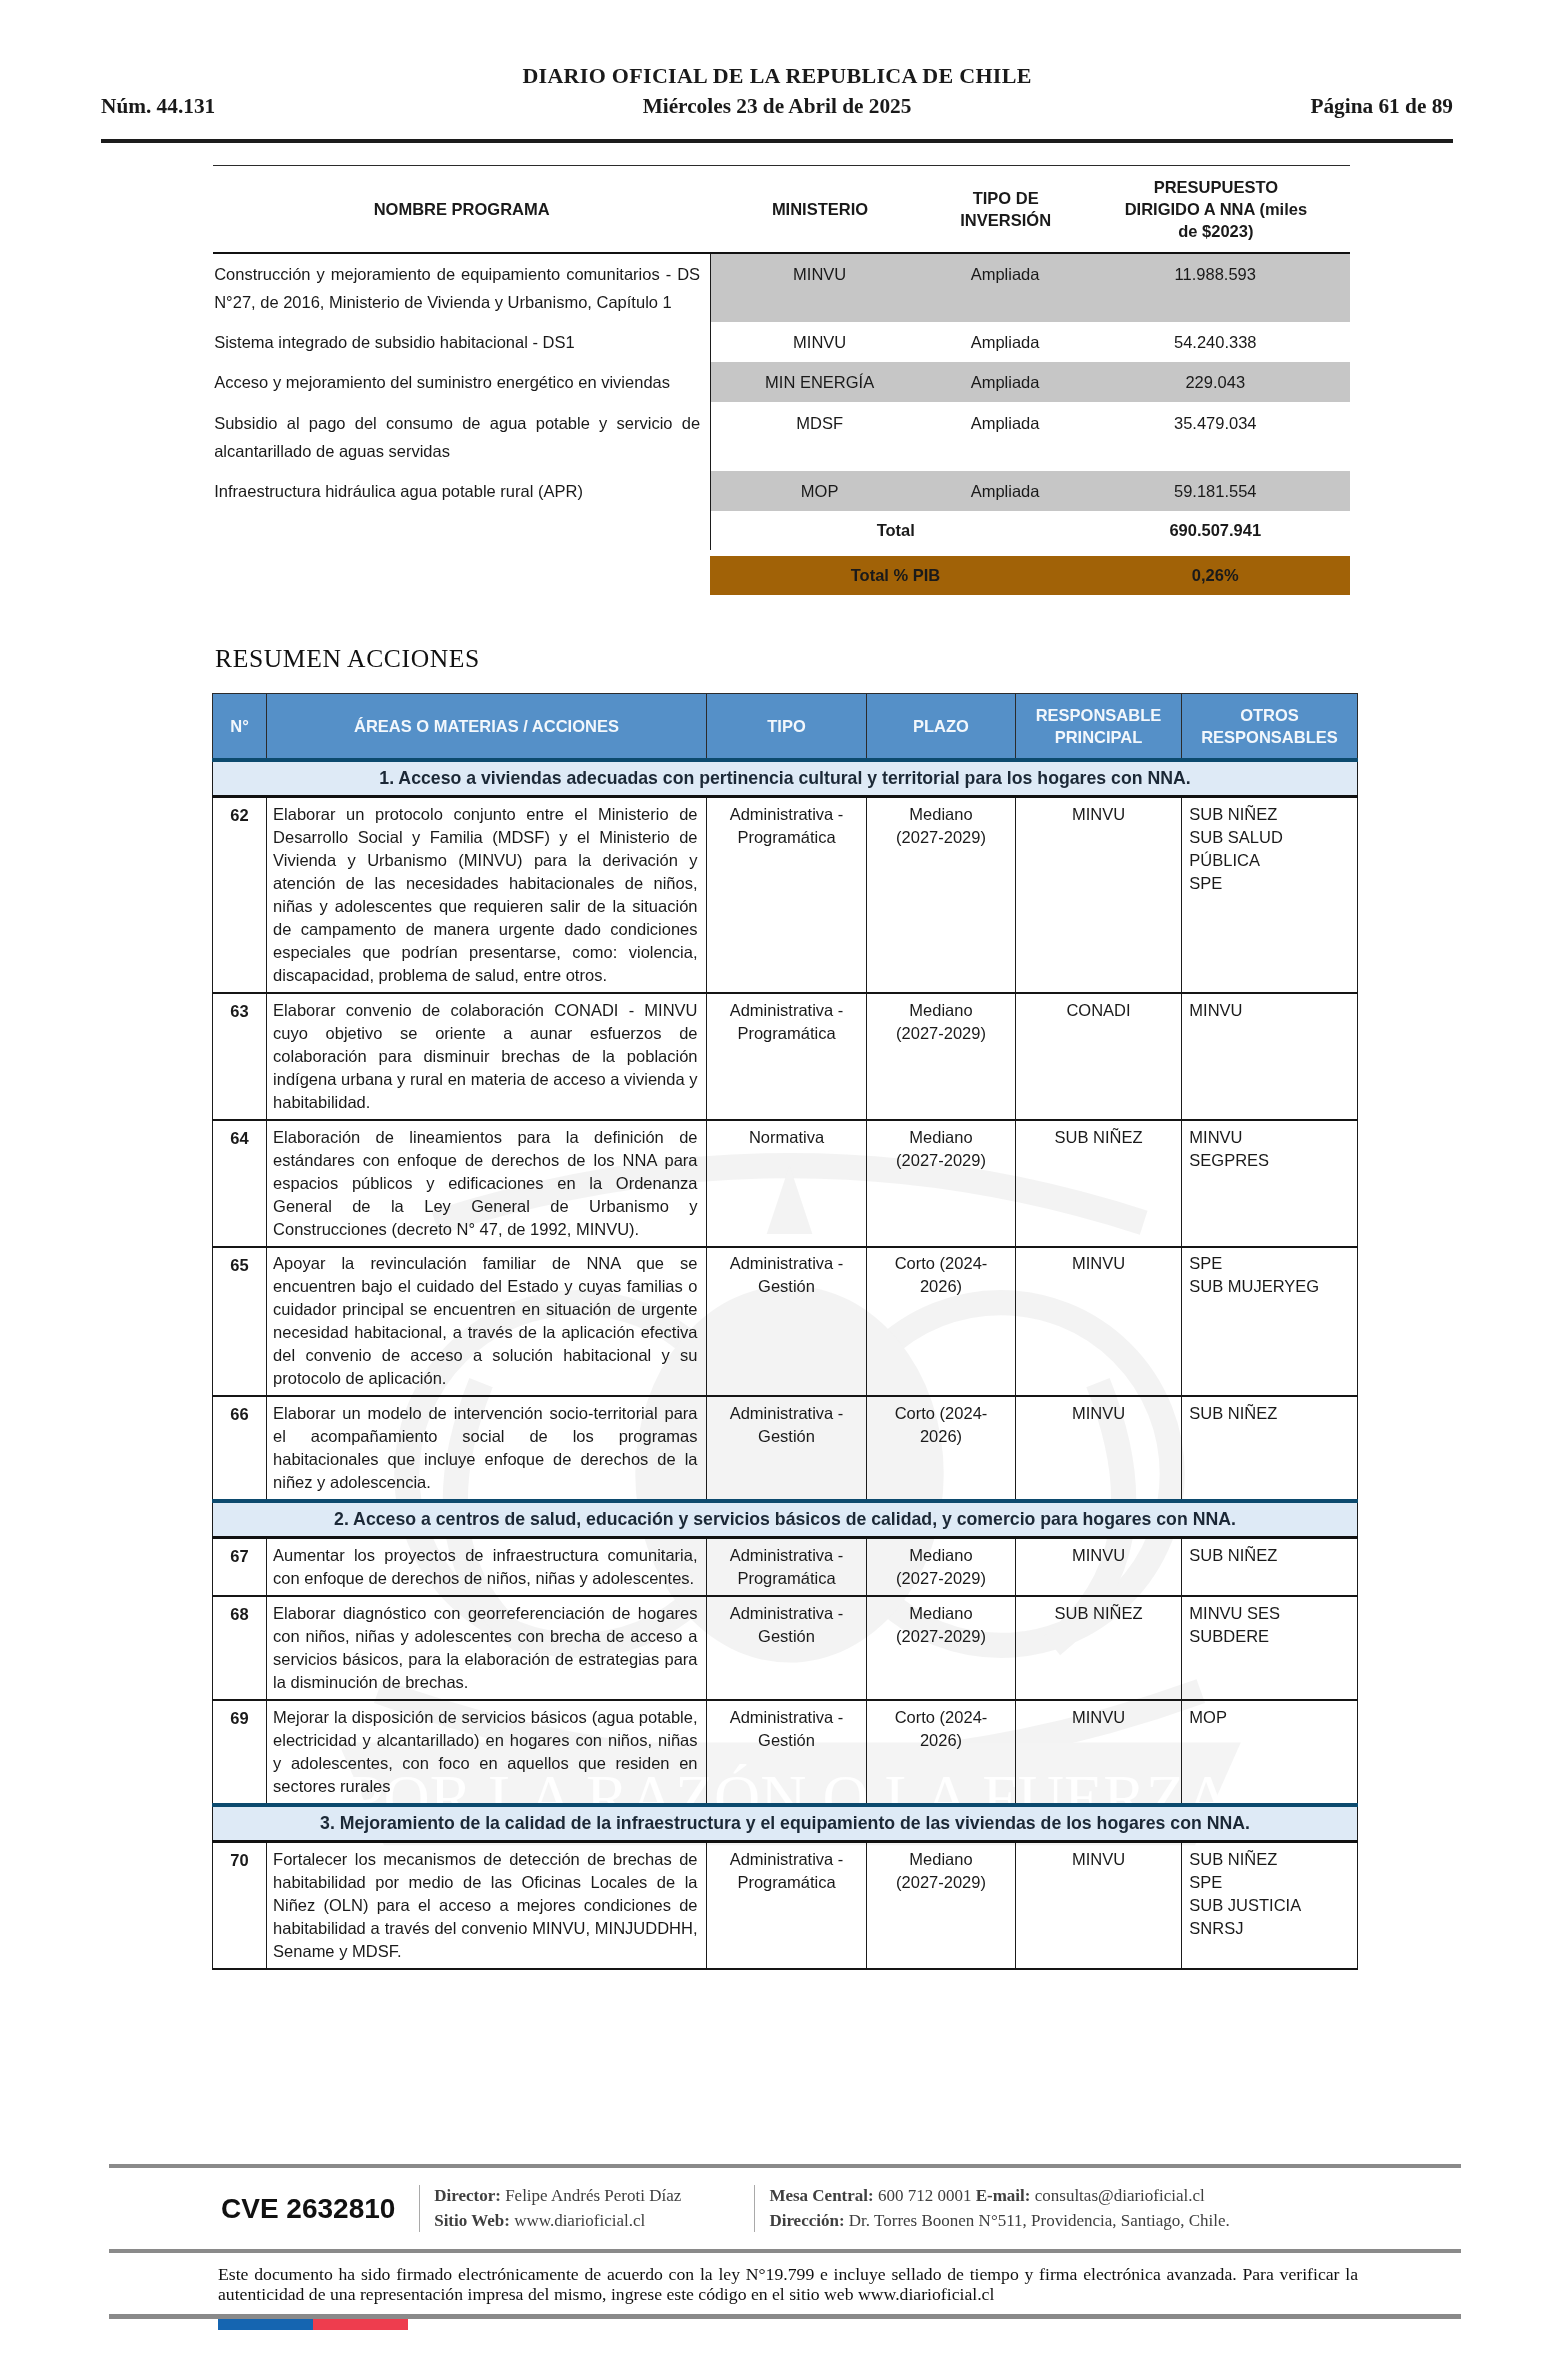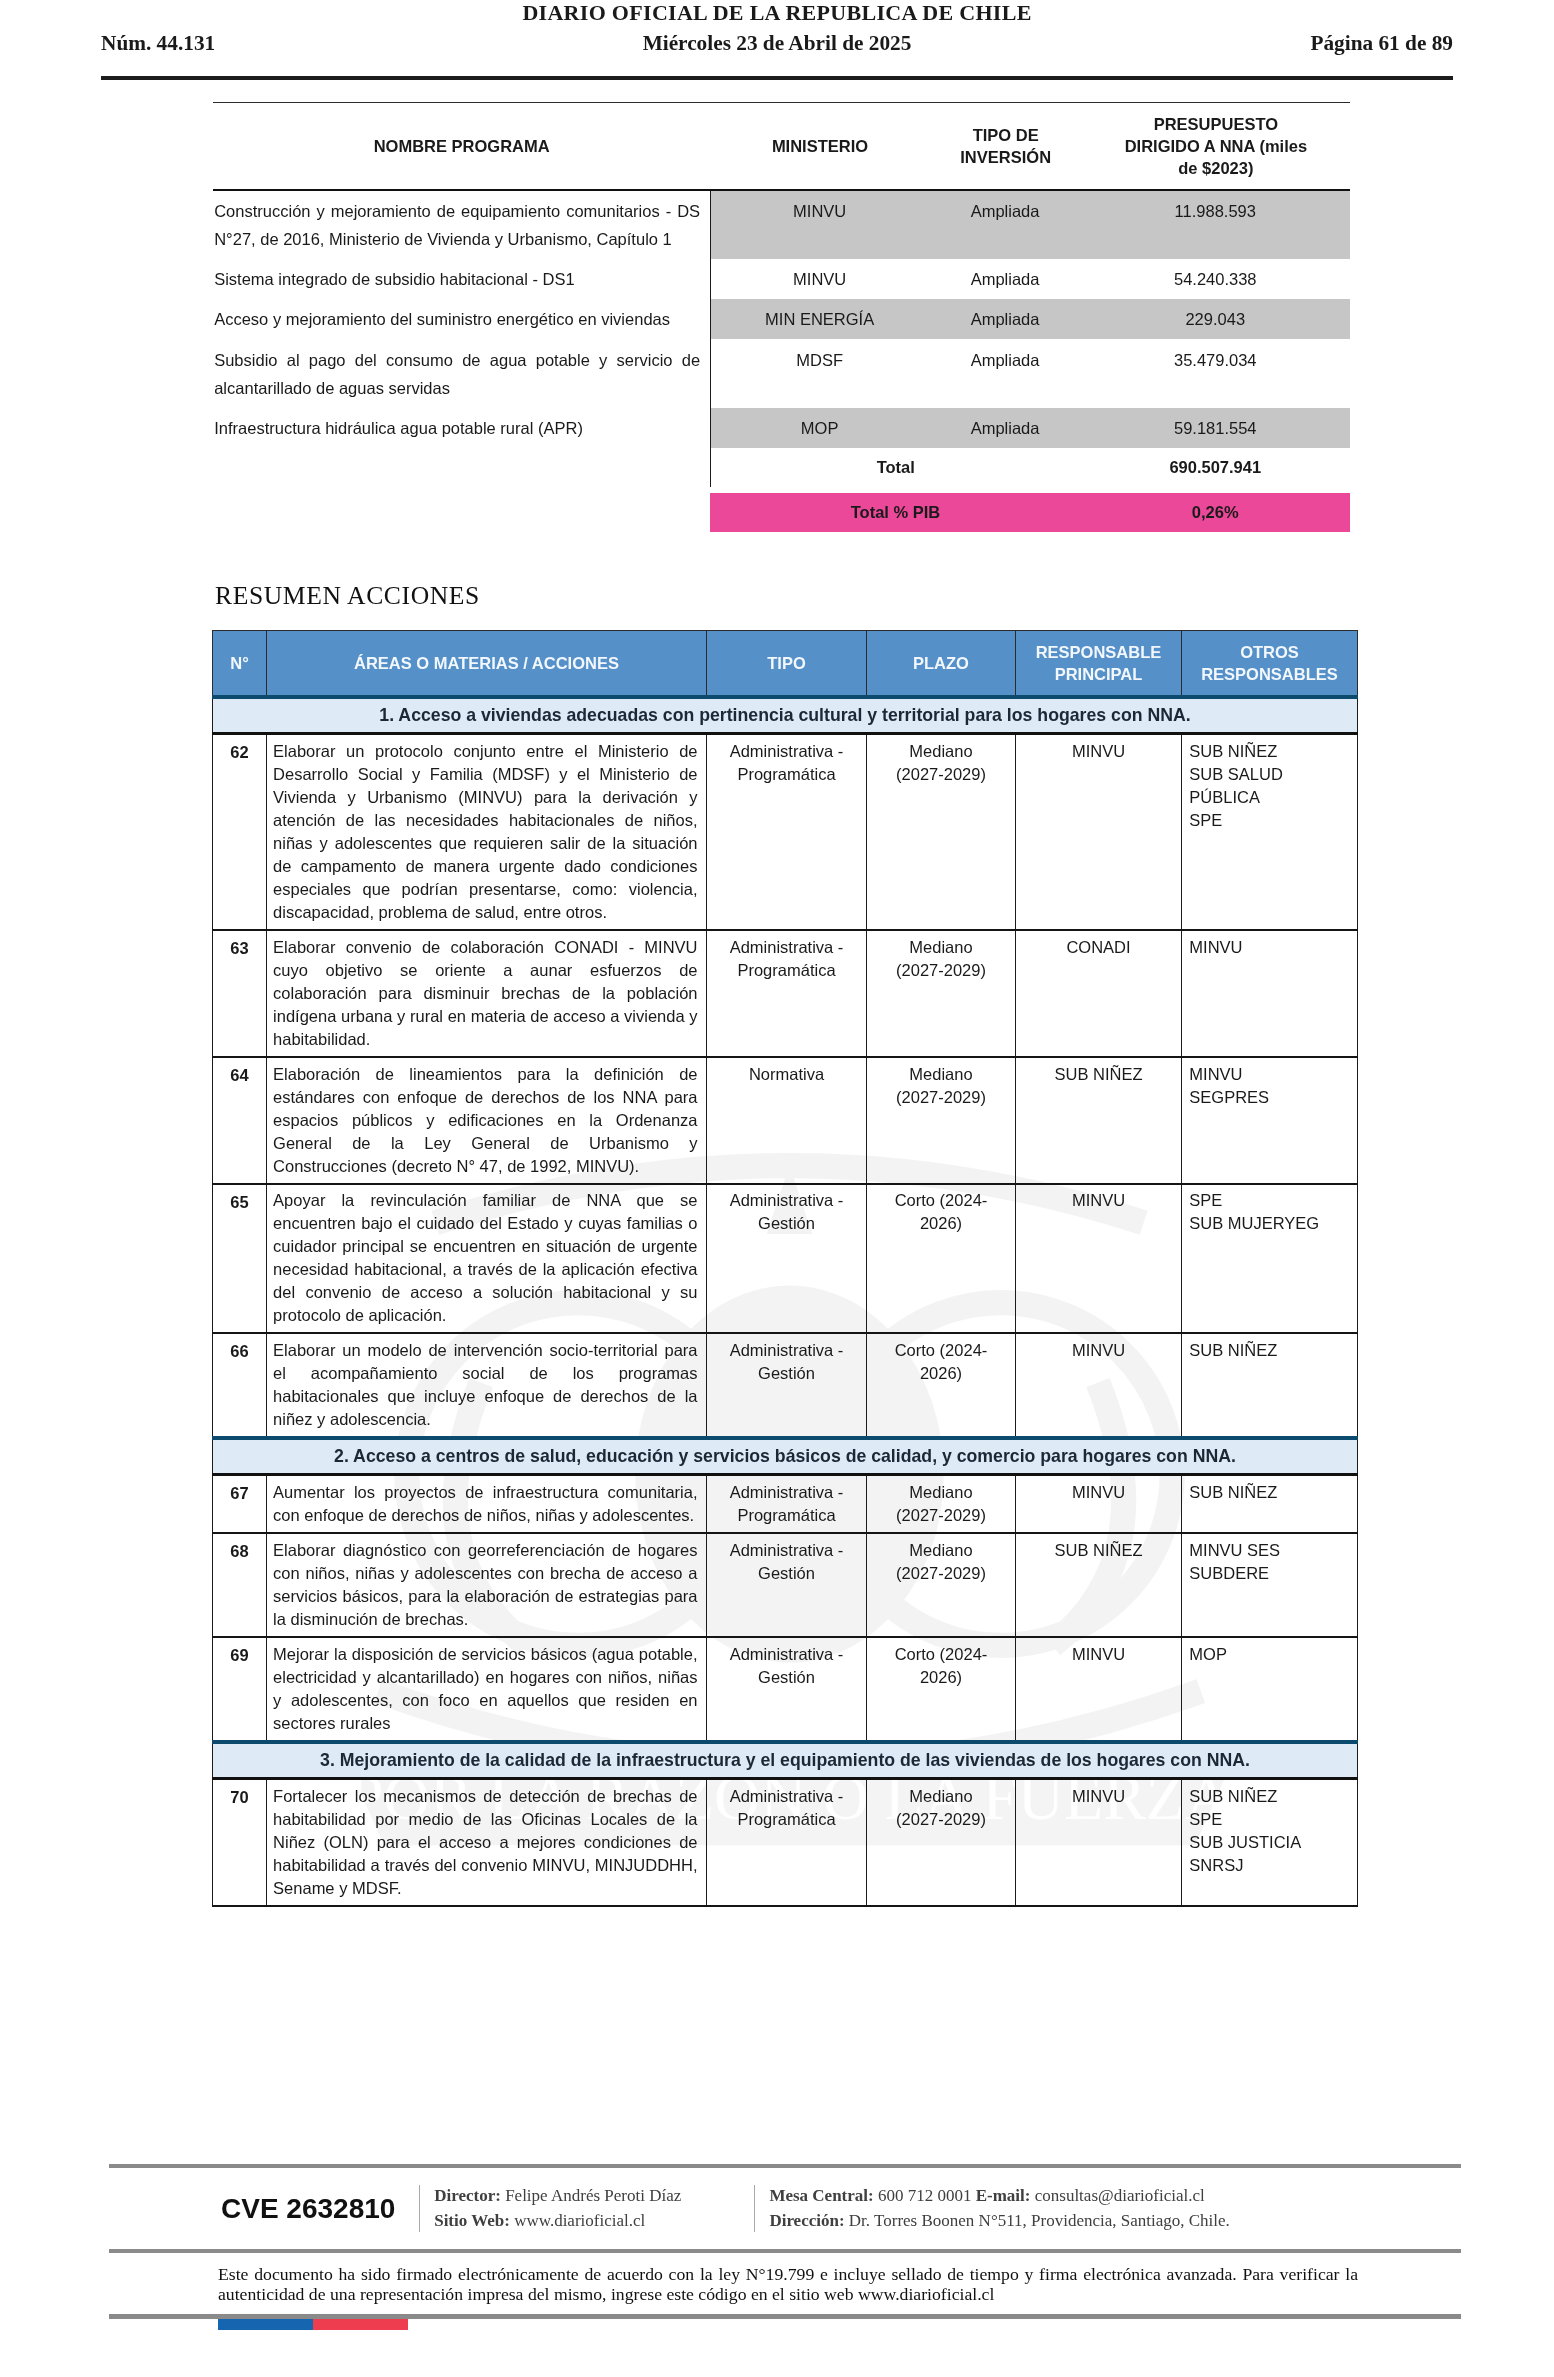--- a/index.html
+++ b/index.html
@@ -1,38 +1,38 @@
 <!DOCTYPE html>
 <html style="font-size:9.8px"><head>
 <meta charset="utf-8">
 <style>
   html,body{margin:0;padding:0;background:#ffffff;}
   .page{position:relative;width:1554px;height:2377px;background:#ffffff;overflow:hidden;
         font-family:"Liberation Sans",sans-serif;color:#1a1a1a;}
   
-  .masthead{position:relative;font-family:"Liberation Serif",serif;font-weight:bold;}
+  .masthead{position:relative;padding-top:63px;font-family:"Liberation Serif",serif;font-weight:bold;}
   .m-title{text-align:center;font-size:22px;letter-spacing:0.3px;}
   .m-row{position:relative;height:30.5px;margin-top:4.9px;font-size:21.3px;}
   .m-issue{position:absolute;left:101px;top:0;}
   .m-date{text-align:center;}
   .m-page{position:absolute;right:101px;top:0;}
   .rule-dark{height:4.3px;background:#1c1c1c;margin:14.6px 101px 0 101px;}
   .rule-gray{height:4.3px;background:#8a8a8a;margin:0 101px;}
   
   table{border-collapse:collapse;table-layout:fixed;}
   .t1{margin:22px 0 0 213px;width:1137px;font-size:16.5px;border-top:1.8px solid #2b2b2b;}
   .t1 th{font-weight:bold;text-align:center;vertical-align:middle;padding:9.8px 3.7px;
          line-height:22px;white-space:pre-line;border-bottom:2.4px solid #111;}
   .t1 td{vertical-align:top;padding:6.1px 4.9px 6.1px 1.2px;line-height:28px;}
   .t1 td.c{text-align:center;padding-left:3.7px;}
   .t1 .prog{text-align:justify;padding-right:9.8px;border-right:1.8px solid #1b1b1b;}
   .t1 .shade{background:#C6C6C6;}
   .t1 .tot td{font-weight:bold;line-height:24.4px;padding-top:7.3px;padding-bottom:7.3px;}
   .t1 .spacer td{padding:0;height:6.1px;border:0;}
-  .t1 .pib td{font-weight:bold;background:#ec4899;line-height:24.4px;padding-top:7.3px;padding-bottom:7.3px;}
+  .t1 .pib td{font-weight:bold;background:#a16207;line-height:24.4px;padding-top:7.3px;padding-bottom:7.3px;}
   .t1 .pib td.empty, .t1 .tot td.empty{background:#fff;}
   
   .resumen{font-family:"Liberation Serif",serif;font-weight:400;font-size:25.6px;letter-spacing:0.6px;
            margin:49px 0 0 215px;color:#111;}
   
   .t2{margin:19.5px 0 0 212px;width:1144px;font-size:16.5px;border:1.2px solid #1b1b1b;position:relative;z-index:2;background:transparent;}
   .t2 th{background:#5590C8;color:#F2F7FC;font-weight:bold;text-align:center;vertical-align:middle;
          padding:9.8px 3.7px;line-height:22px;white-space:pre-line;border:1.2px solid #2b2b2b;border-bottom:3px solid #111;}
   .t2 td{vertical-align:top;border:1.2px solid #1b1b1b;border-top:2.4px solid #151515;border-bottom:2.4px solid #151515;
          padding:4.9px 6.1px;line-height:23px;background:transparent;}

